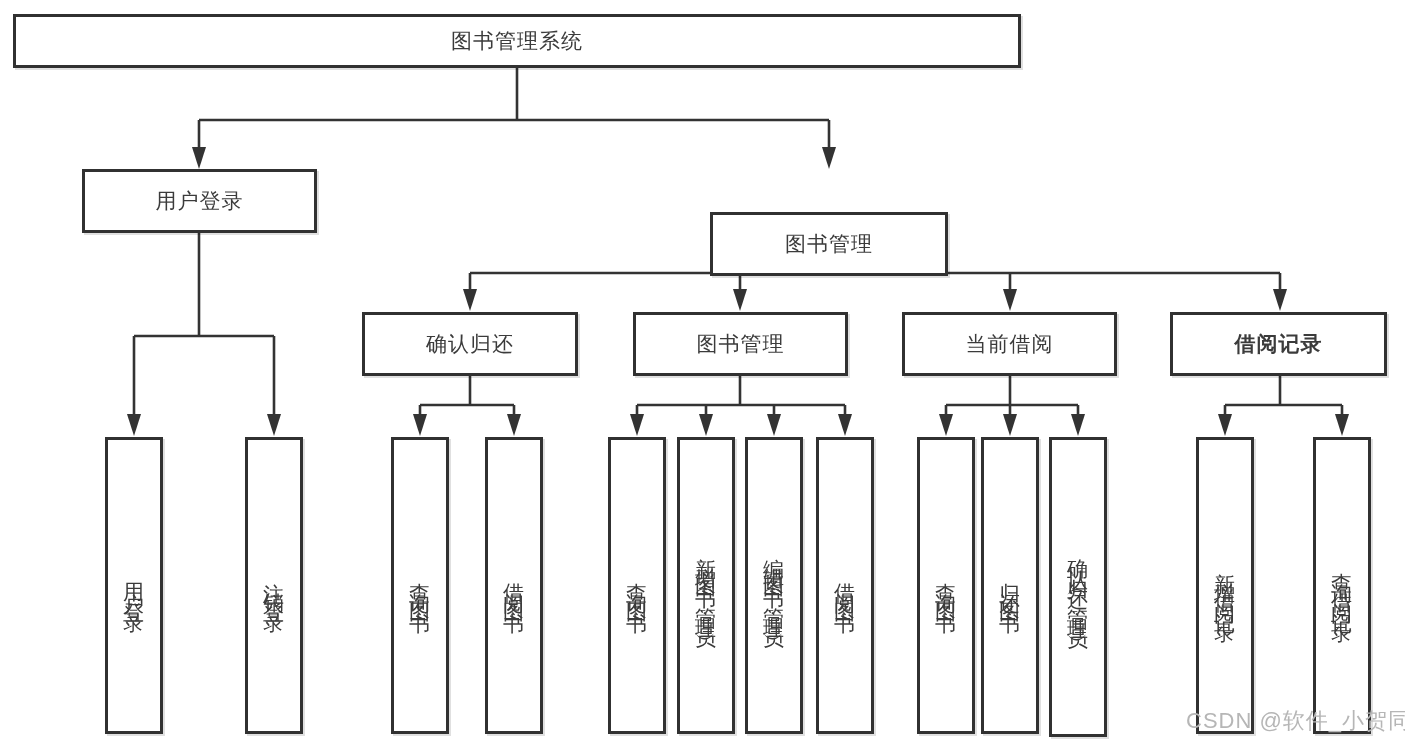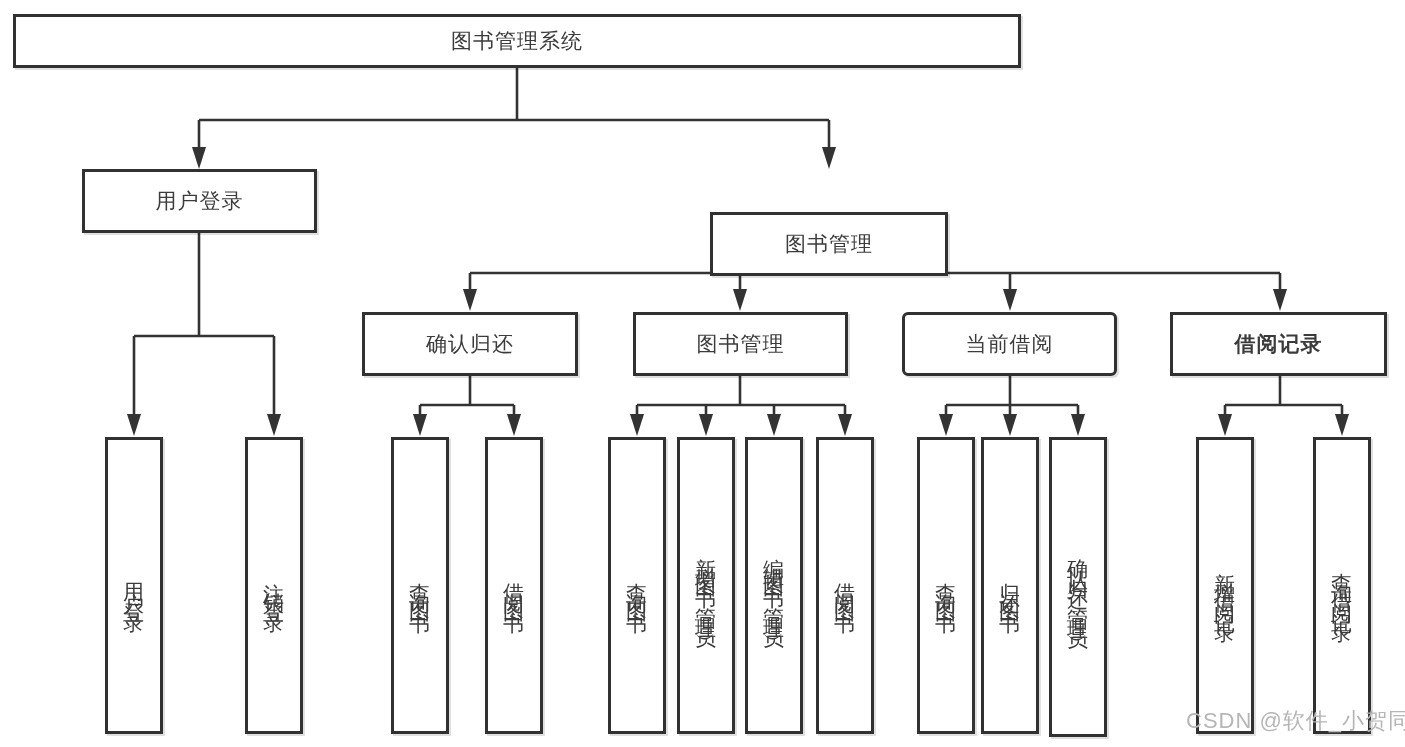--- a/index.html
+++ b/index.html
@@ -138,21 +138,21 @@
     </g>
   </svg>
 
   <div class="box h" style="left:13px; top:14px; width:1008px; height:54px;">图书管理系统</div>
 
   <div class="box h" style="left:82px; top:169px; width:235px; height:64px;">用户登录</div>
   <div class="box h" style="left:710px; top:169px; width:238px; height:64px;margin-top:43px;">图书管理</div>
 
   <div class="box h" style="left:362px; top:312px; width:216px; height:64px;">确认归还</div>
   <div class="box h" style="left:633px; top:312px; width:215px; height:64px;">图书管理</div>
-  <div class="box h" style="left:902px; top:312px; width:215px; height:64px;border-radius:6px;">当前借阅</div>
+  <div class="box h" style="left:902px; top:312px; width:215px; height:64px;">当前借阅</div>
   <div class="box h" style="left:1170px; top:312px; width:217px; height:64px;font-weight:bold;">借阅记录</div>
 
   <div class="box v" style="left:105px; top:437px; width:58px; height:297px;">用户登录</div>
   <div class="box v" style="left:245px; top:437px; width:58px; height:297px;">注销登录</div>
 
   <div class="box v" style="left:391px; top:437px; width:58px; height:297px;">查询图书</div>
   <div class="box v" style="left:485px; top:437px; width:58px; height:297px;">借阅图书</div>
 
   <div class="box v" style="left:608px; top:437px; width:58px; height:297px;">查询图书</div>
   <div class="box v" style="left:677px; top:437px; width:58px; height:297px;">新增图书（管理员）</div>

